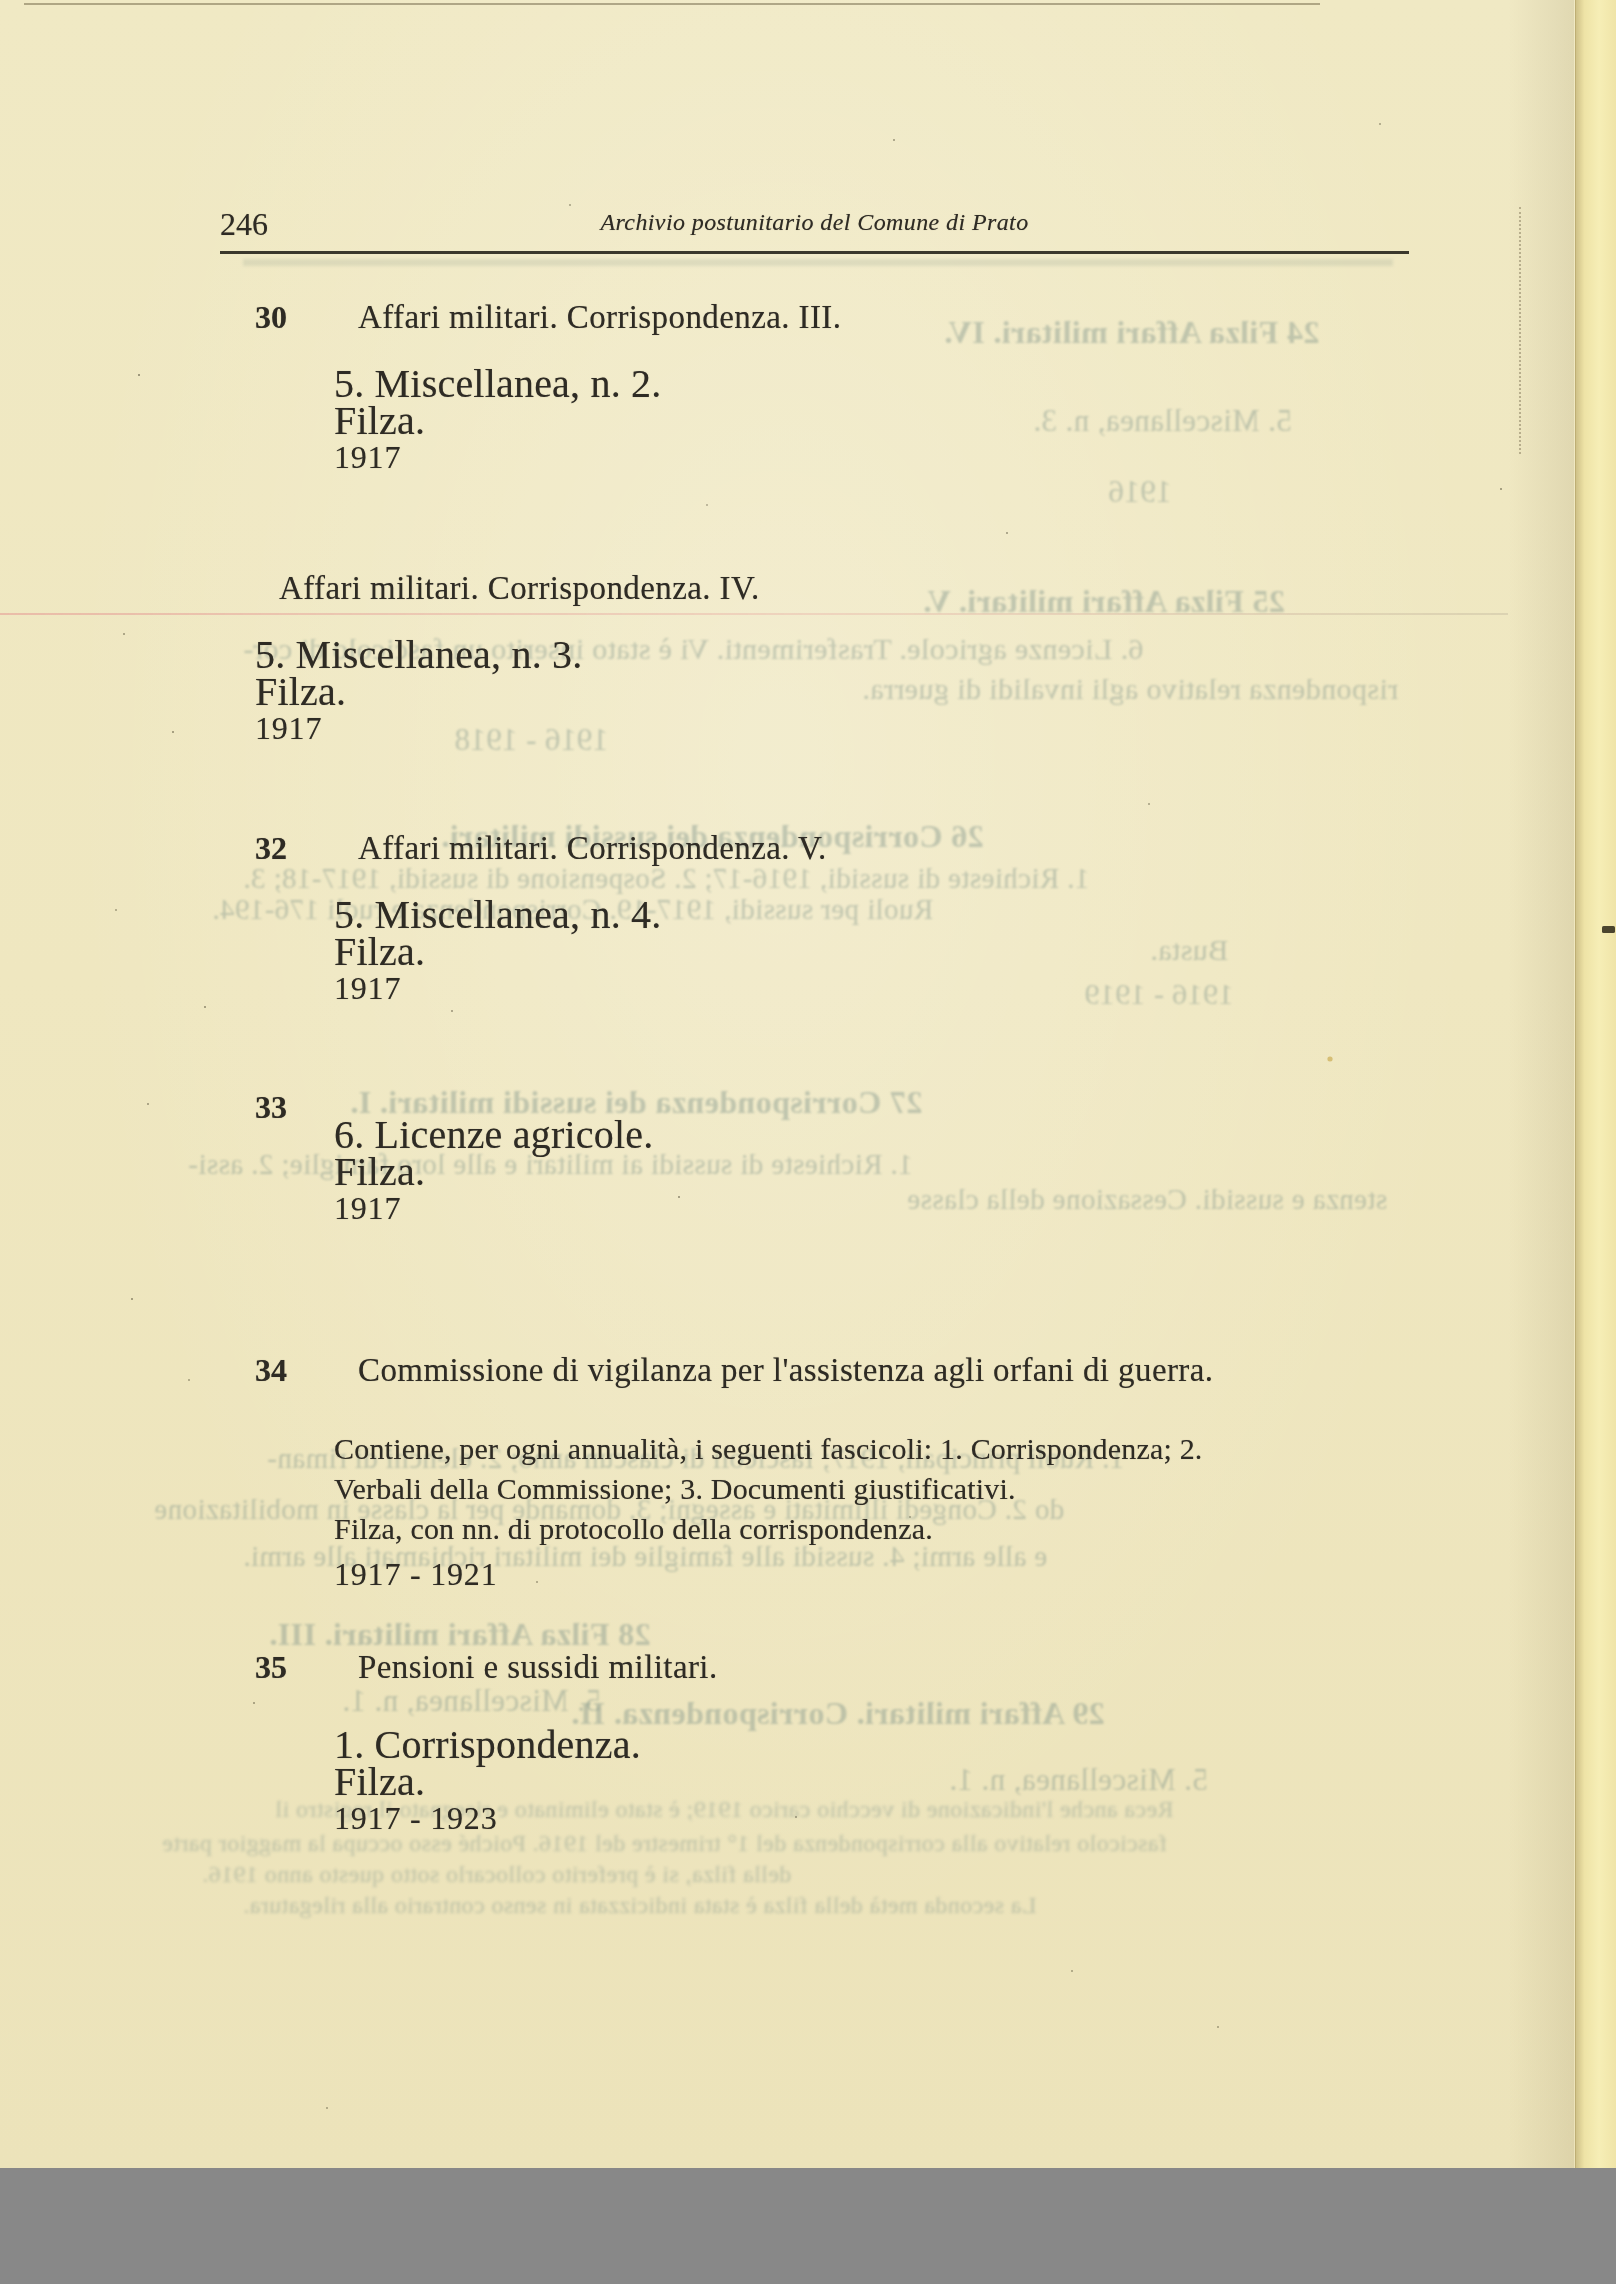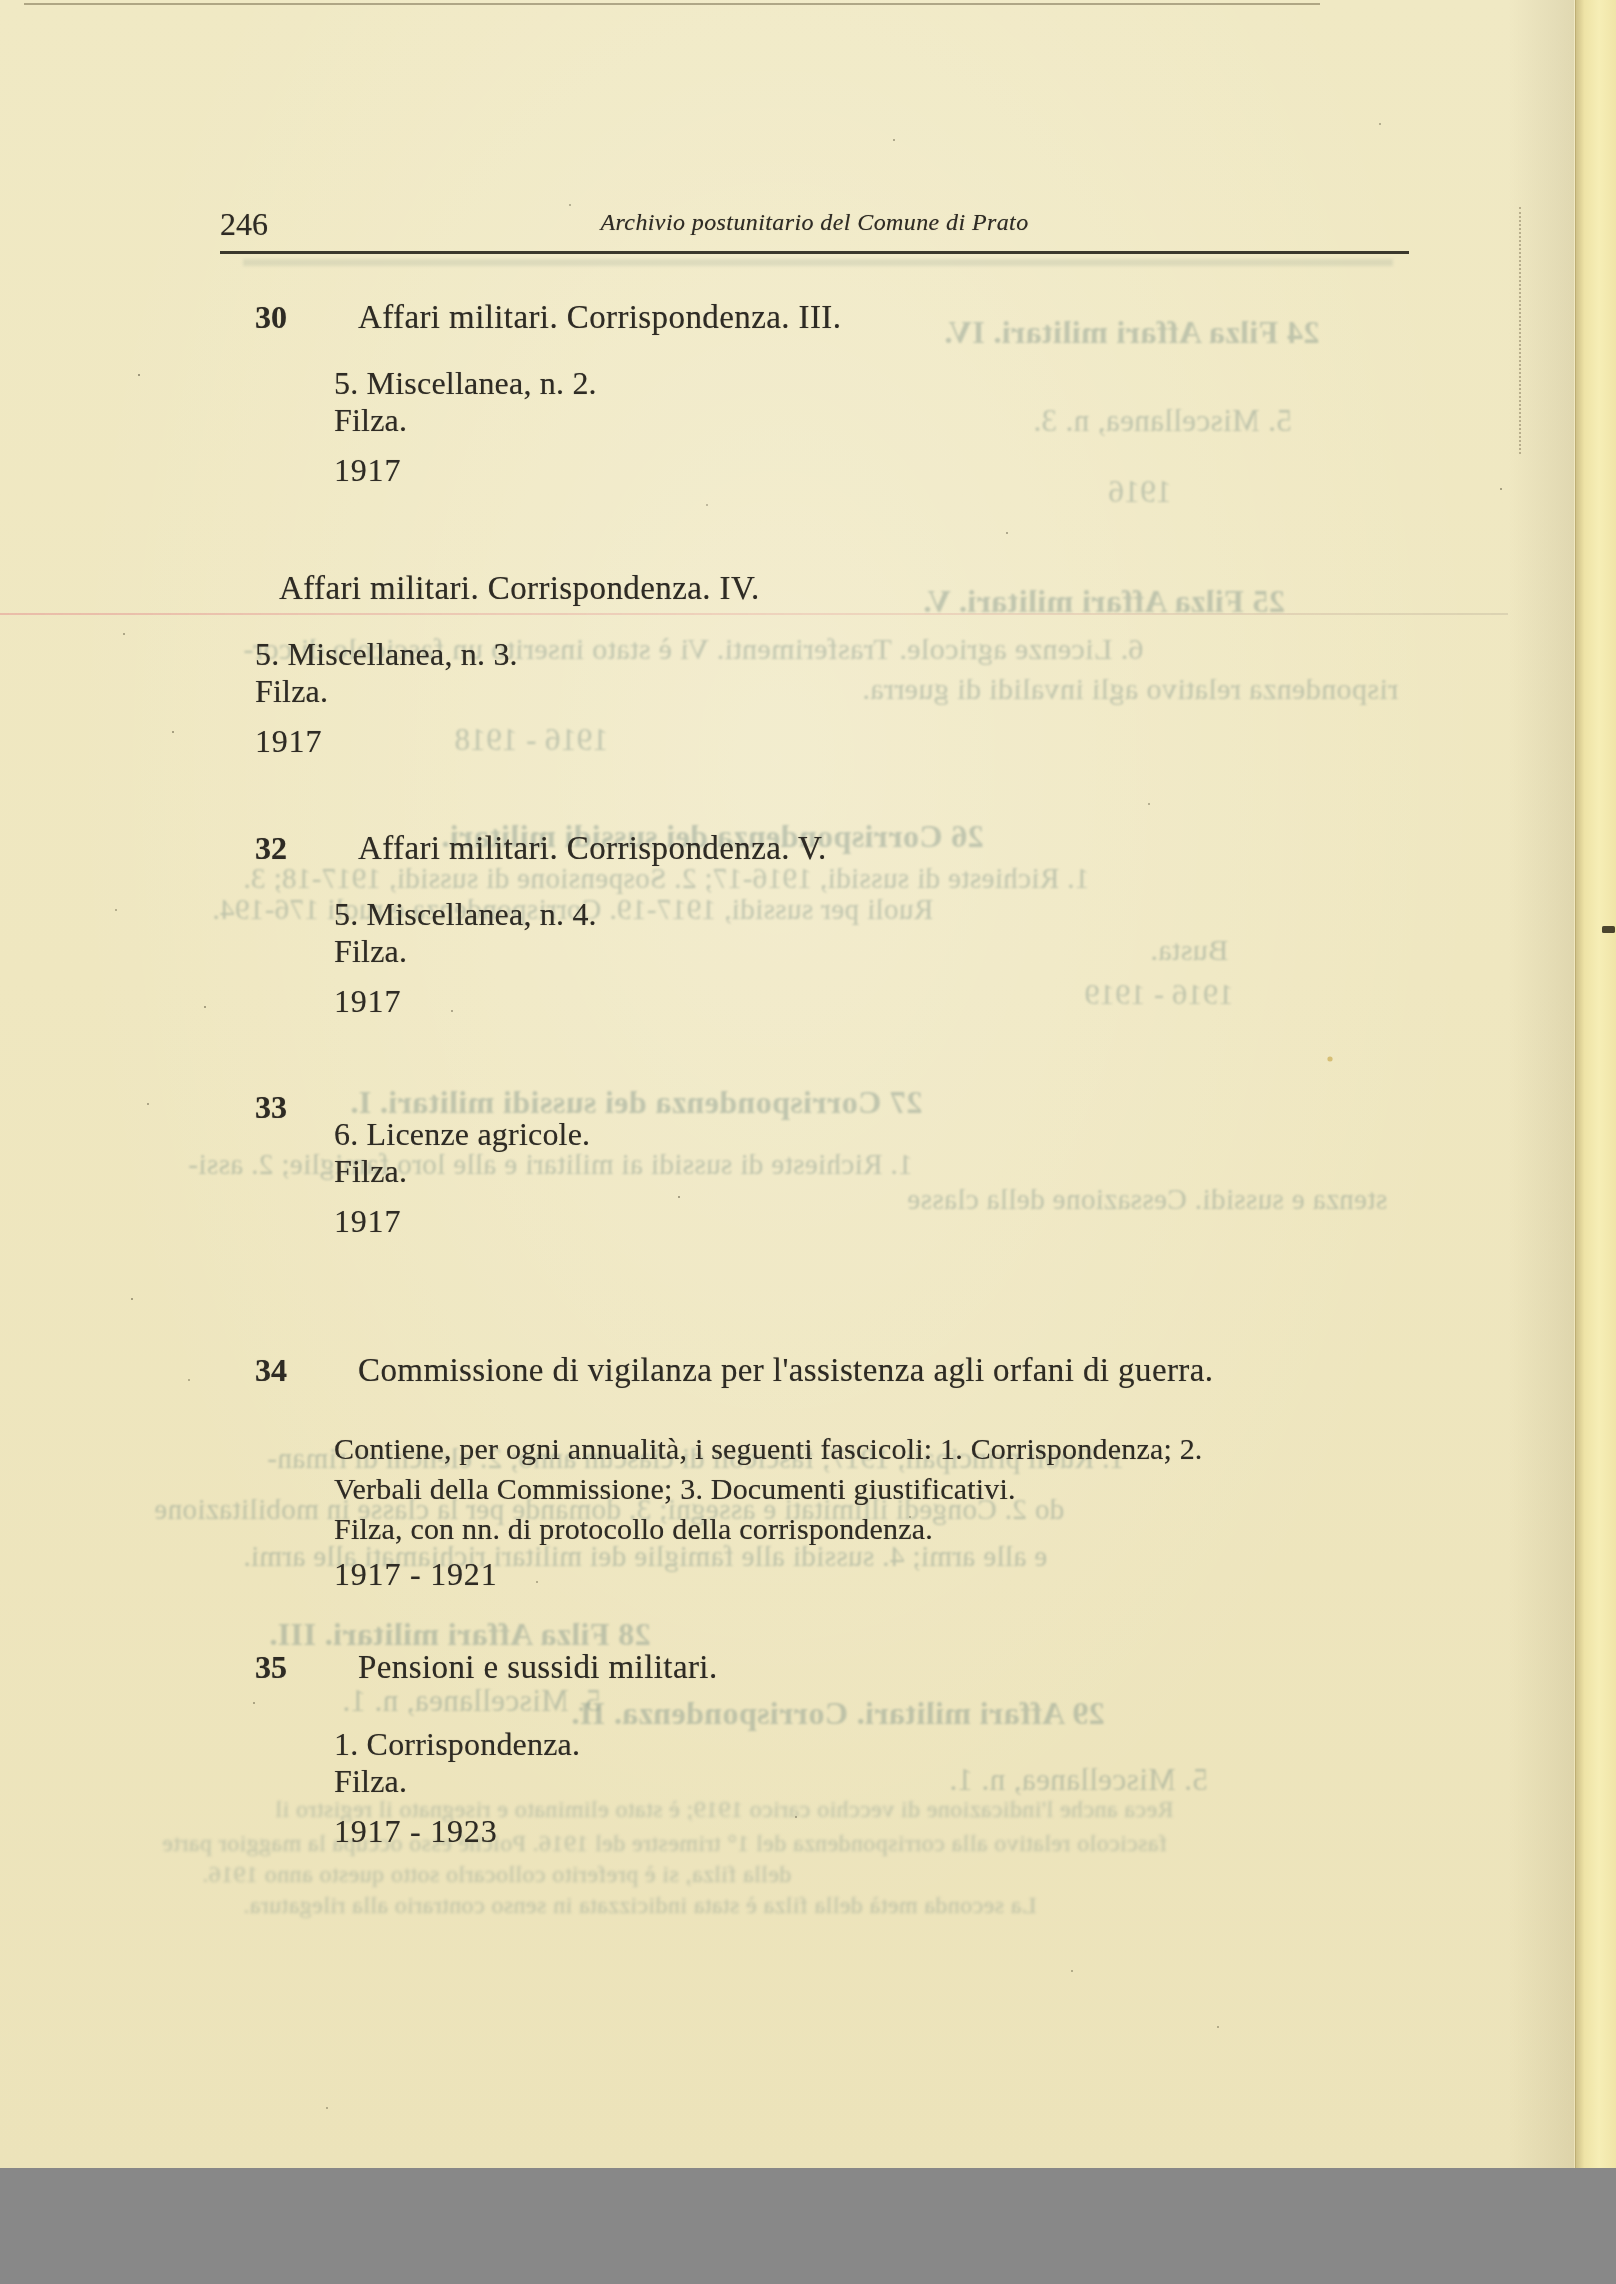--- a/index.html
+++ b/index.html
@@ -20,22 +20,22 @@
     font-style:italic;font-size:24px;letter-spacing:0.4px;}
   .rule{position:absolute;left:220px;top:251px;width:1189px;height:3.2px;background:#3b382c;}
   .rule-echo{position:absolute;left:243px;top:259px;width:1150px;height:7.3px;
     background:rgba(120,135,125,.16);filter:blur(1.6px);}
   .top-edge{position:absolute;left:24px;top:3.2px;width:1296px;height:1.6px;background:rgba(95,85,55,.45);}
   
   .entry{position:absolute;left:255px;display:flex;}
   .num{width:79px;font-weight:700;font-size:32px;line-height:39px;}
   .body{max-width:1085px;}
   .title{font-size:33px;line-height:39px;letter-spacing:0.4px;white-space:nowrap;margin-left:24px;}
-  .details{margin-top:27.5px;font-size:32px;line-height:37px;letter-spacing:0.2px;font-family:Liberation Serif, serif;}
-  .years{margin-top:13px;font-size:32px;letter-spacing:0.8px;}
+  .details{margin-top:27.5px;font-size:40px;line-height:37px;letter-spacing:0.2px;font-family:Liberation Serif, serif;}
+  .years{font-size:32px;letter-spacing:0.8px;}
   .note{margin-top:39px;font-size:30px;line-height:40px;letter-spacing:0.2px;white-space:nowrap;}
   .entry--34 .years{margin-top:6.5px;}
   .entry--35 .details{margin-top:39px;}
   
   .ghost{position:absolute;transform:scaleX(-1);color:rgba(123,146,136,.42);
     filter:blur(1.3px);white-space:nowrap;letter-spacing:0.4px;font-size:31px;}
   .ghost--bold{font-weight:700;}
   .ghost--sm{font-size:24px;color:rgba(121,143,134,.40);filter:blur(1.5px);}
   
   .pink-line{position:absolute;left:0;top:613px;width:1508px;height:2.4px;

